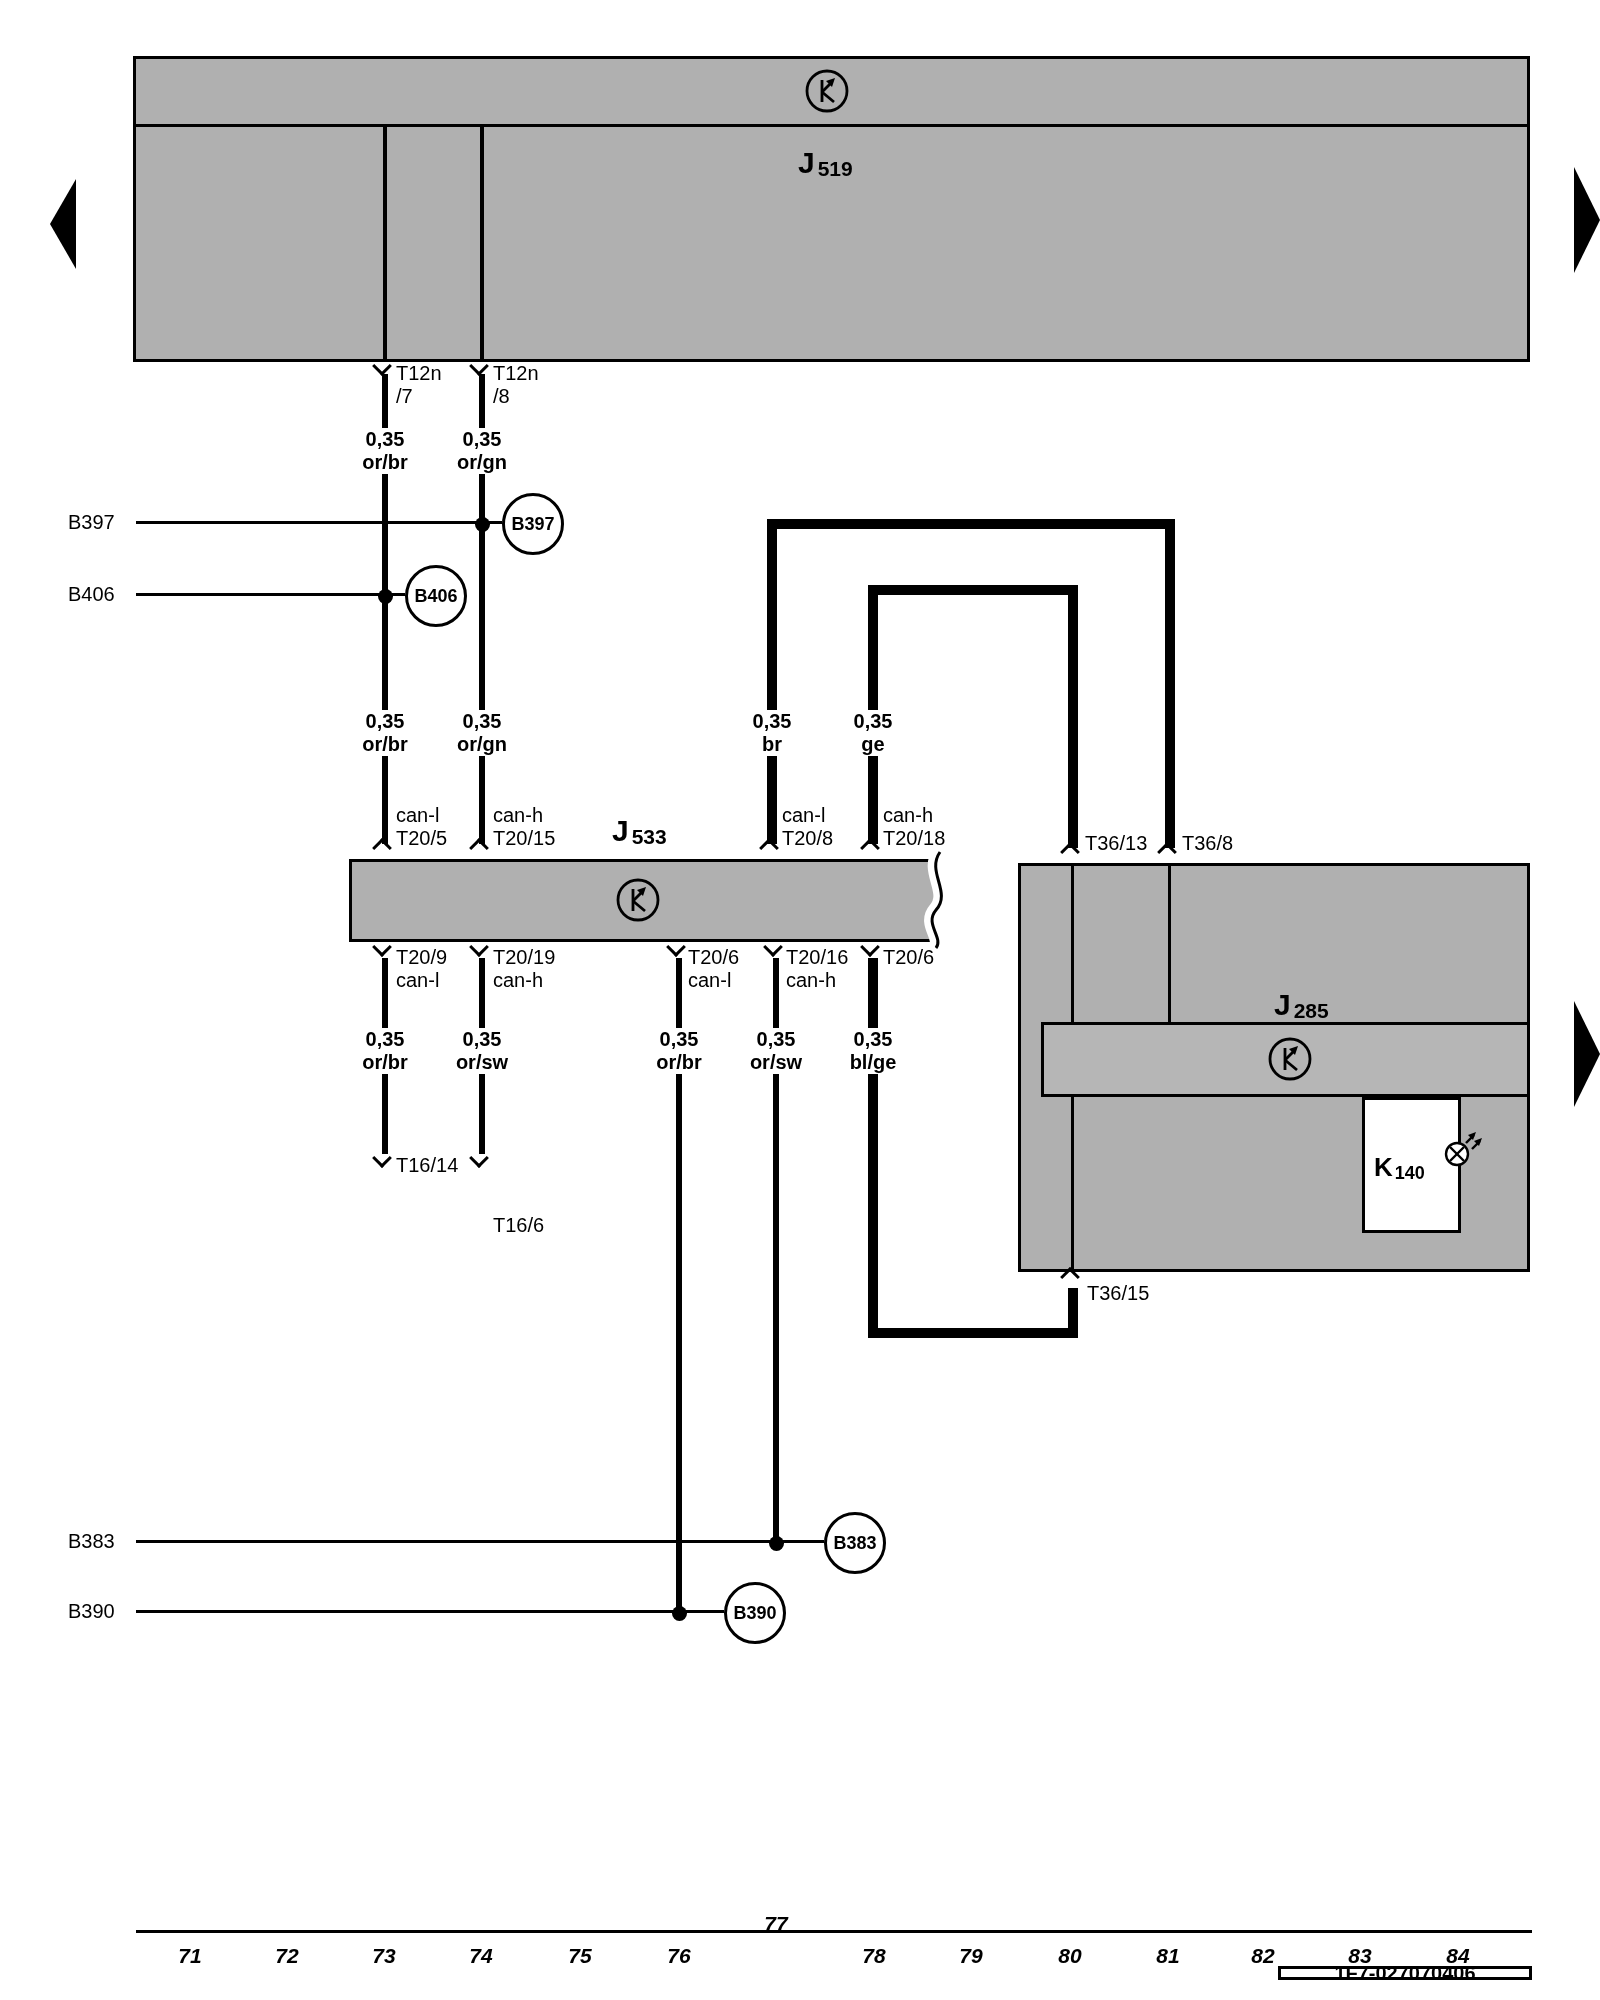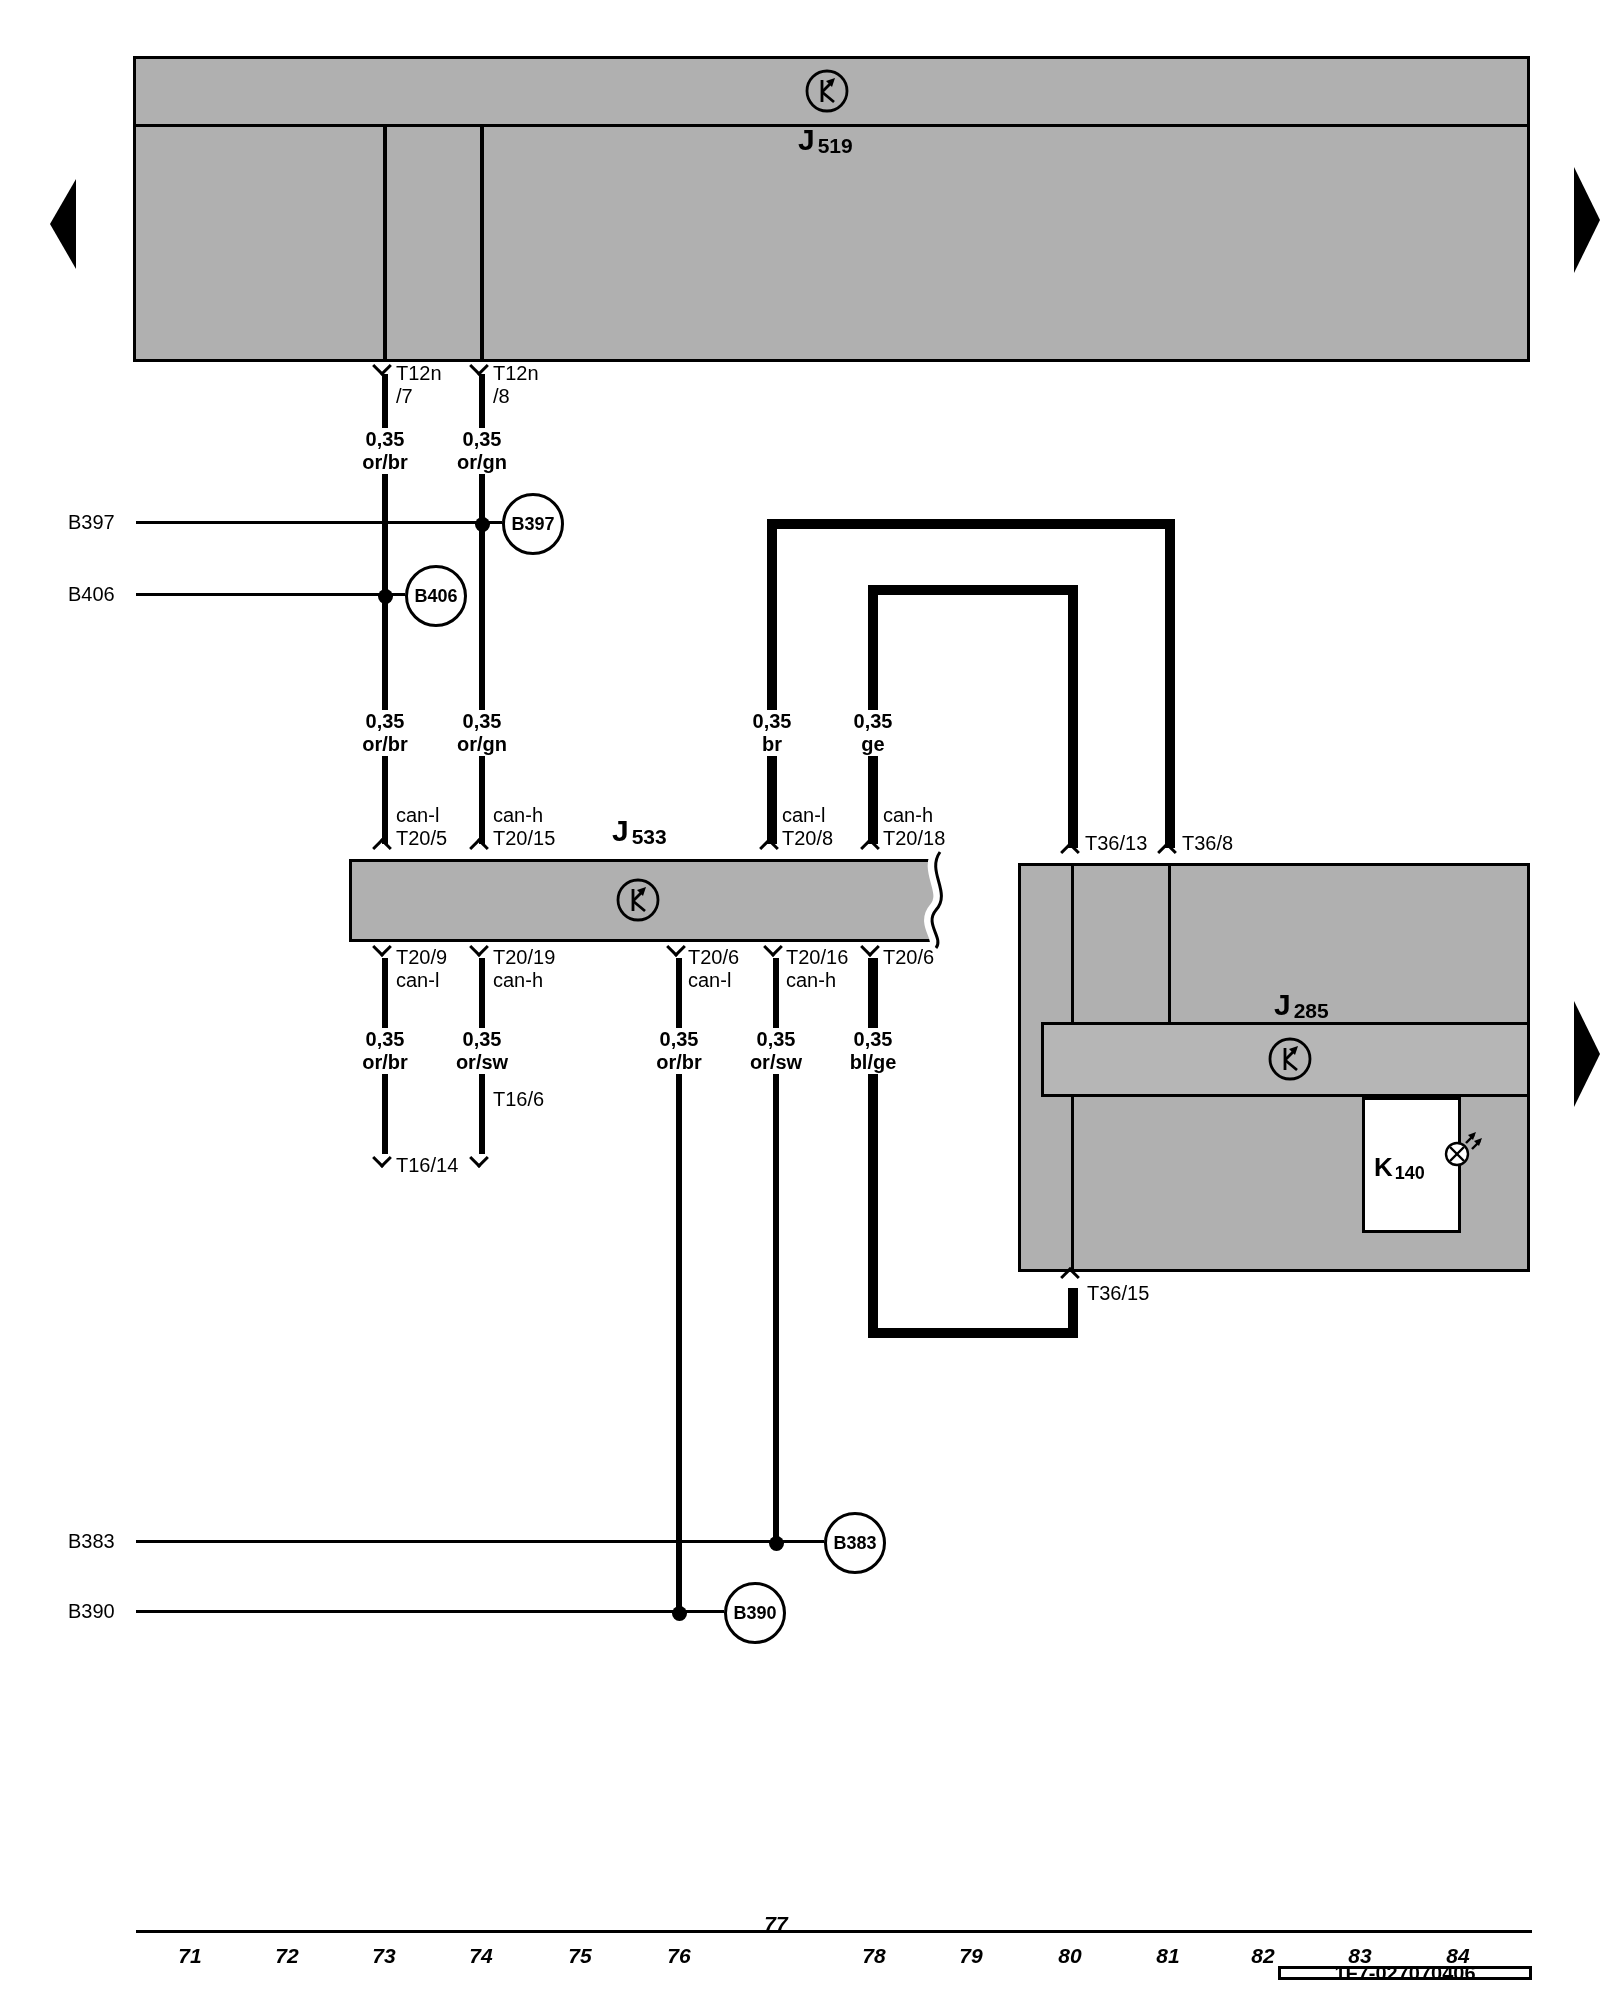--- a/index.html
+++ b/index.html
@@ -149,21 +149,21 @@
   <svg style="left:1437px;top:1124px;" width="52" height="52" viewBox="0 0 52 52">
     <circle cx="20" cy="30" r="11" fill="#fff" stroke="#000" stroke-width="2.4"></circle>
     <line x1="13" y1="23" x2="27" y2="37" stroke="#000" stroke-width="2.4"></line>
     <line x1="27" y1="23" x2="13" y2="37" stroke="#000" stroke-width="2.4"></line>
     <line x1="29" y1="19" x2="37" y2="11" stroke="#000" stroke-width="2.4"></line>
     <polygon points="39,8 31,11 36,16" fill="#000"></polygon>
     <line x1="35" y1="25" x2="43" y2="17" stroke="#000" stroke-width="2.4"></line>
     <polygon points="45,14 37,17 42,22" fill="#000"></polygon>
   </svg>
 
-  <div class="comp-lbl" style="left:798px;top:123px;text-align:right;"><span class="ref">J</span><span class="rnum">519</span></div>
+  <div class="comp-lbl" style="left:798px;top:146px;text-align:right;"><span class="ref">J</span><span class="rnum">519</span></div>
   <div class="comp-lbl" style="left:612px;top:814px;"><span class="ref">J</span><span class="rnum">533</span></div>
   <div class="comp-lbl" style="left:1274px;top:988px;"><span class="ref">J</span><span class="rnum">285</span></div>
   <div class="comp-lbl" style="left:1374px;top:1152px;"><span class="ref-sm">K</span><span class="rnum-sm">140</span></div>
 
   <div class="lbl" style="left:396px;top:362px;">T12n
 /7</div>
   <div class="lbl" style="left:493px;top:362px;">T12n
 /8</div>
   <div class="lbl" style="left:396px;top:804px;">can-l
 T20/5</div>
@@ -179,21 +179,21 @@
 can-h</div>
   <div class="lbl" style="left:688px;top:946px;">T20/6
 can-l</div>
   <div class="lbl" style="left:786px;top:946px;">T20/16
 can-h</div>
   <div class="lbl" style="left:883px;top:946px;">T20/6</div>
   <div class="lbl" style="left:1085px;top:832px;">T36/13</div>
   <div class="lbl" style="left:1182px;top:832px;">T36/8</div>
   <div class="lbl" style="left:1087px;top:1282px;">T36/15</div>
   <div class="lbl" style="left:396px;top:1154px;">T16/14</div>
-  <div class="lbl" style="left:493px;top:1088px;">T16/6</div>
+  <div class="lbl" style="left:493px;top:1214px;">T16/6</div>
 
   <div class="spec" style="left:345px;top:428px;">0,35
 or/br</div>
   <div class="spec" style="left:442px;top:428px;">0,35
 or/gn</div>
   <div class="spec" style="left:345px;top:710px;">0,35
 or/br</div>
   <div class="spec" style="left:442px;top:710px;">0,35
 or/gn</div>
   <div class="spec" style="left:732px;top:710px;">0,35

